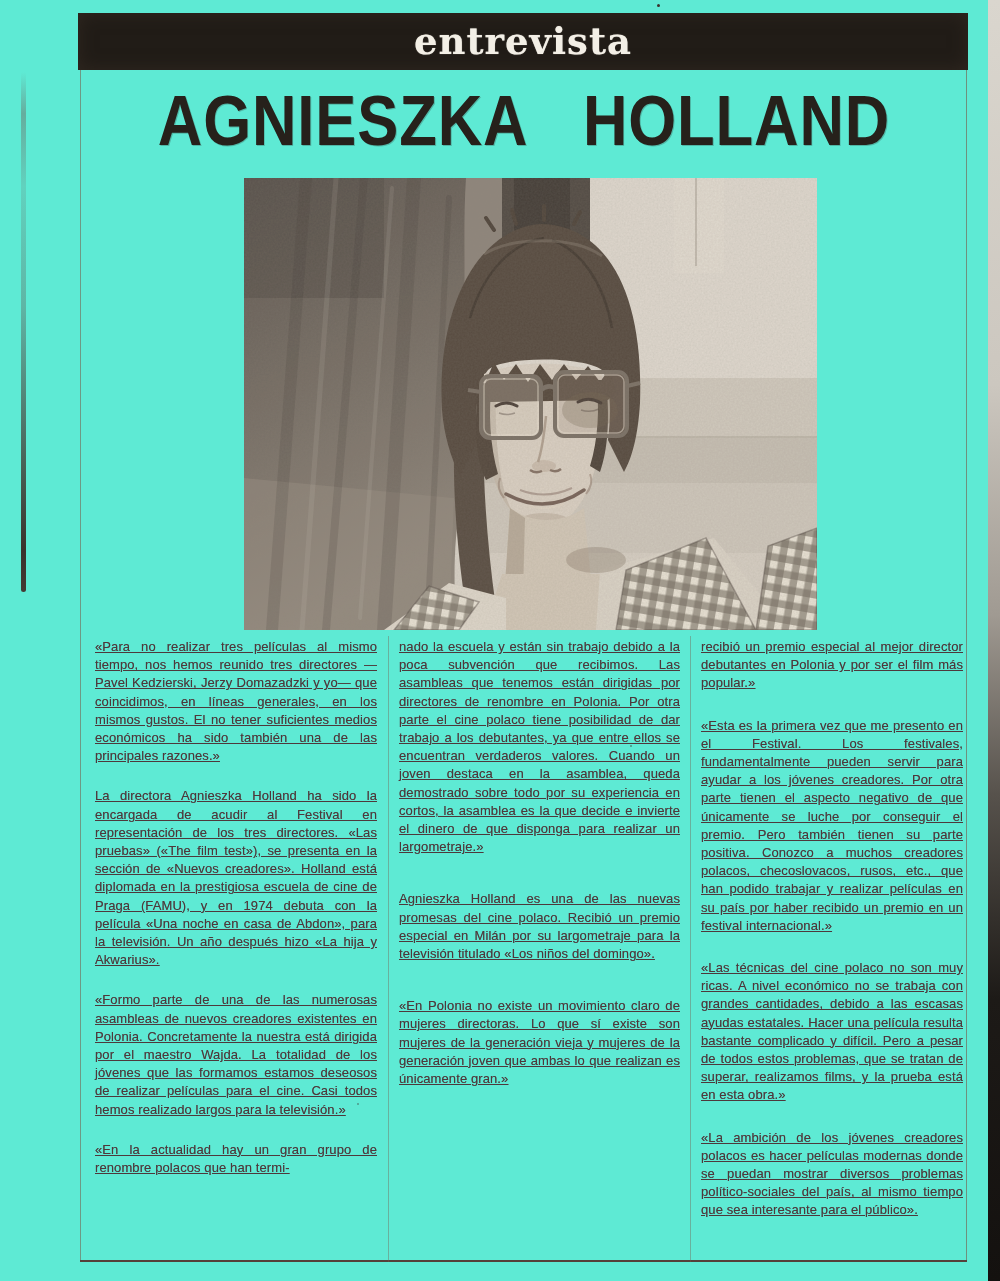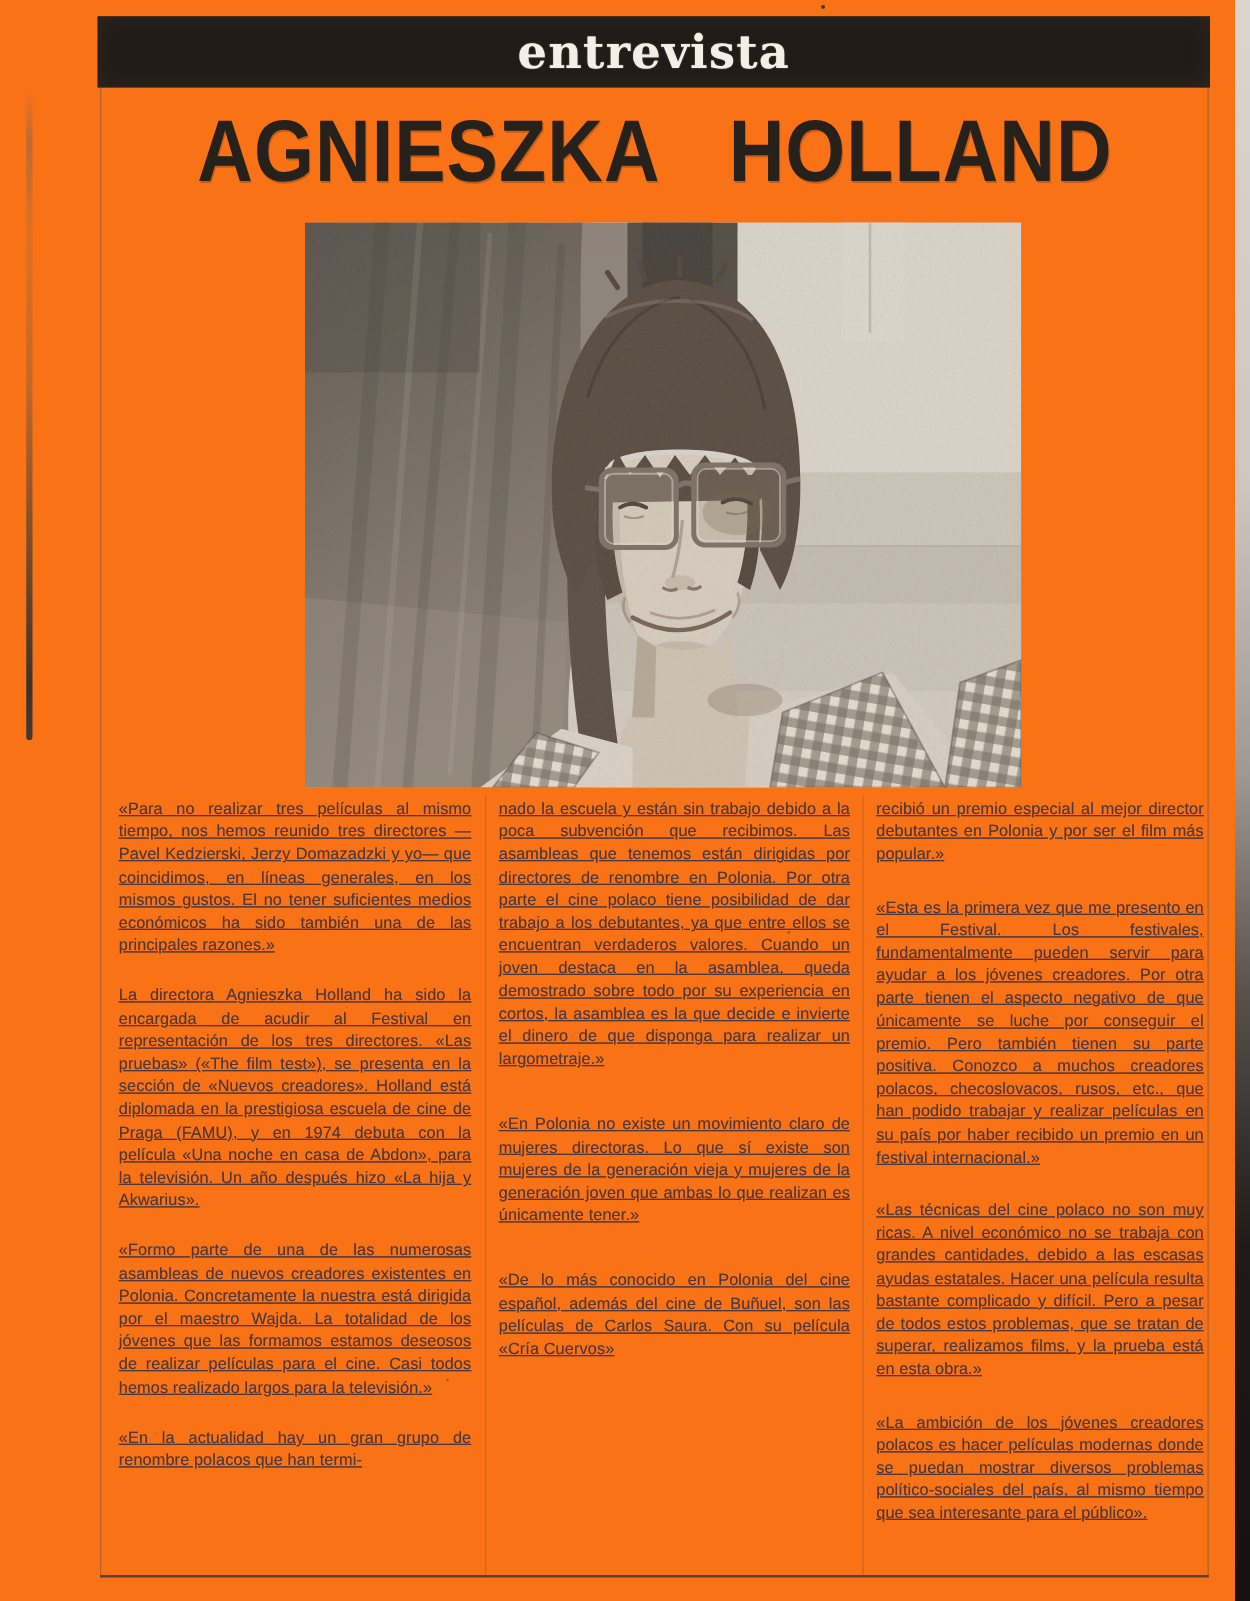--- a/index.html
+++ b/index.html
@@ -1,20 +1,20 @@
 <!DOCTYPE html>
 <html><head>
 <meta charset="utf-8">
 <style>
   html,body{margin:0;padding:0;background:#b9b4ab;}
   .page{
     position:relative;
     width:1000px;height:1281px;
     margin:0 auto;
-    background:#f97316;
+    background:#5eead4;
     overflow:hidden;
     font-family:"Liberation Sans", sans-serif;
   }
   
   .gutter-shadow{
     position:absolute;left:21px;top:72px;width:5px;height:520px;border-radius:3px;
     background:linear-gradient(180deg,
       rgba(110,98,92,0) 0%, rgba(110,98,92,.45) 8%, rgba(110,98,92,.18) 22%,
       rgba(95,84,78,.35) 45%, rgba(70,60,54,.7) 70%, #3a322c 92%, #433a34 100%);
   }
@@ -235,22 +235,22 @@
 
   <section class="col col1">
     <p>«Para no realizar tres películas al mismo tiempo, nos hemos reunido tres directores —Pavel Kedzierski, Jerzy Domazadzki y yo— que coincidimos, en líneas generales, en los mismos gustos. El no tener suficientes medios económicos ha sido también una de las principales razones.»</p>
     <p>La directora Agnieszka Holland ha sido la encargada de acudir al Festival en representación de los tres directores. «Las pruebas» («The film test»), se presenta en la sección de «Nuevos creadores». Holland está diplomada en la prestigiosa escuela de cine de Praga (FAMU), y en 1974 debuta con la película «Una noche en casa de Abdon», para la televisión. Un año después hizo «La hija y Akwarius».</p>
     <p>«Formo parte de una de las numerosas asambleas de nuevos creadores existentes en Polonia. Concretamente la nuestra está dirigida por el maestro Wajda. La totalidad de los jóvenes que las formamos estamos deseosos de realizar películas para el cine. Casi todos hemos realizado largos para la televisión.»</p>
     <p>«En la actualidad hay un gran grupo de renombre polacos que han termi-</p>
   </section>
 
   <section class="col col2">
     <p>nado la escuela y están sin trabajo debido a la poca subvención que recibimos. Las asambleas que tenemos están dirigidas por directores de renombre en Polonia. Por otra parte el cine polaco tiene posibilidad de dar trabajo a los debutantes, ya que entre ellos se encuentran verdaderos valores. Cuando un joven destaca en la asamblea, queda demostrado sobre todo por su experiencia en cortos, la asamblea es la que decide e invierte el dinero de que disponga para realizar un largometraje.»</p>
-    <p>«En Polonia no existe un movimiento claro de mujeres directoras. Lo que sí existe son mujeres de la generación vieja y mujeres de la generación joven que ambas lo que realizan es únicamente tener.»</p>
-    <p>«De lo más conocido en Polonia del cine español, además del cine de Buñuel, son las películas de Carlos Saura. Con su película «Cría Cuervos»</p>
+    <p>Agnieszka Holland es una de las nuevas promesas del cine polaco. Recibió un premio especial en Milán por su largometraje para la televisión titulado «Los niños del domingo».</p>
+    <p>«En Polonia no existe un movimiento claro de mujeres directoras. Lo que sí existe son mujeres de la generación vieja y mujeres de la generación joven que ambas lo que realizan es únicamente gran.»</p>
   </section>
 
   <section class="col col3">
     <p>recibió un premio especial al mejor director debutantes en Polonia y por ser el film más popular.»</p>
     <p>«Esta es la primera vez que me presento en el Festival. Los festivales, fundamentalmente pueden servir para ayudar a los jóvenes creadores. Por otra parte tienen el aspecto negativo de que únicamente se luche por conseguir el premio. Pero también tienen su parte positiva. Conozco a muchos creadores polacos, checoslovacos, rusos, etc., que han podido trabajar y realizar películas en su país por haber recibido un premio en un festival internacional.»</p>
     <p>«Las técnicas del cine polaco no son muy ricas. A nivel económico no se trabaja con grandes cantidades, debido a las escasas ayudas estatales. Hacer una película resulta bastante complicado y difícil. Pero a pesar de todos estos problemas, que se tratan de superar, realizamos films, y la prueba está en esta obra.»</p>
     <p>«La ambición de los jóvenes creadores polacos es hacer películas modernas donde se puedan mostrar diversos problemas político-sociales del país, al mismo tiempo que sea interesante para el público».</p>
   </section>
 
 </div>

